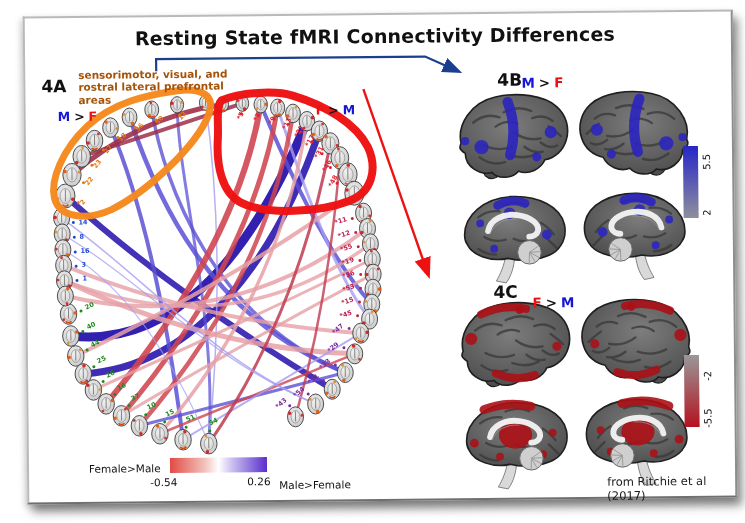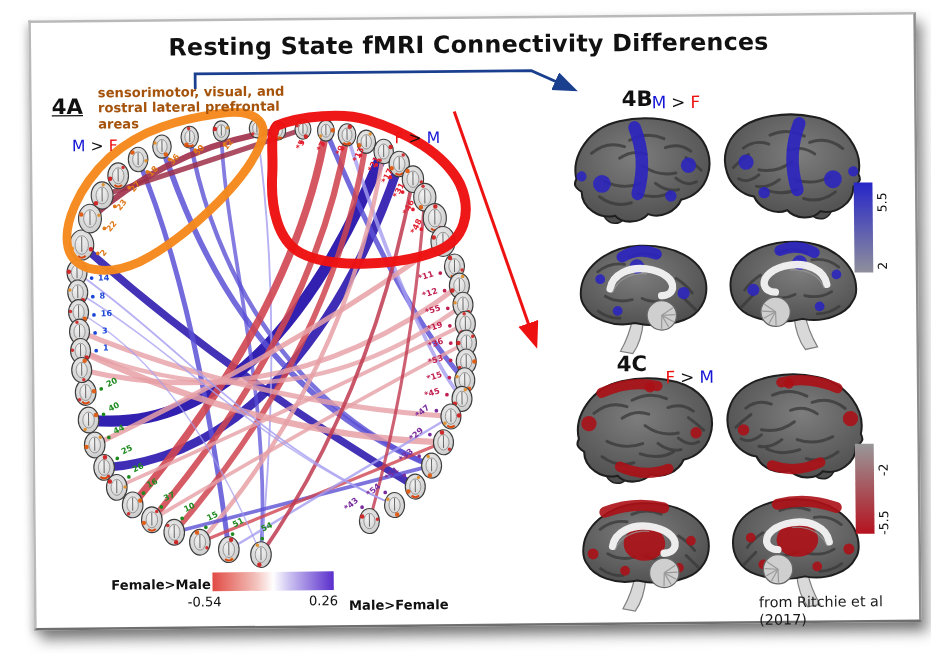--- a/index.html
+++ b/index.html
@@ -6,23 +6,23 @@
   #stage{position:relative;width:745px;height:523px;background:#ffffff;overflow:hidden;
          font-family:"DejaVu Sans","Liberation Sans",sans-serif;color:#111;}
   #card{position:absolute;left:25px;top:13px;width:706px;height:484px;background:#ffffff;
         border:2px solid #b9b9b9;border-right-color:#8d8d8d;border-bottom-color:#6f6f6f;
         box-shadow:5px 8px 10px rgba(50,50,50,.55), -2px 3px 6px rgba(80,80,80,.25);
         transform:rotate(-0.55deg);transform-origin:50% 50%;}
   .abs{position:absolute;}
   .title{left:60px;top:10px;width:580px;text-align:center;font-size:19px;font-weight:700;letter-spacing:.2px;}
   .plabel{font-size:17px;font-weight:700;}
   .note{font-size:10.5px;font-weight:700;line-height:1.18;}
-  .cmp{font-size:12.5px;font-weight:400;}
+  .cmp{font-size:12.5px;font-weight:700;}
   .cmp span{margin:0 2px;}
-  .legend-label{font-size:10.5px;font-weight:700;}
+  .legend-label{font-size:10.5px;font-weight:400;}
   .legend-value{font-size:10.5px;width:40px;text-align:left;}
   .vlabel{position:absolute;font-size:10px;white-space:nowrap;transform:rotate(-90deg);transform-origin:left top;}
   .cbar{position:absolute;width:15px;}
   .attrib{font-size:11.5px;color:#1a1a1a;}
   svg{position:absolute;left:0;top:0;}
 </style>
 </head>
 <body>
 
 <div id="stage">
@@ -638,21 +638,21 @@
             <line x1="76" y1="64" x2="81.47328152680899" y2="73.54165548153419" stroke="#9a9a9a" stroke-width="1"></line>
             <line x1="76" y1="64" x2="75.67880525468583" y2="74.99530963345656" stroke="#9a9a9a" stroke-width="1"></line>
           </g>
           <path d="M34,42 C36,30 50,24 64,26 C78,28 86,35 85,42 C84,46 80,48 76,48" fill="none" stroke="#f2f2f2" stroke-width="6" stroke-linecap="round" opacity="0.97"></path>
           <path d="M36,45 C40,34 52,29 64,30" fill="none" stroke="#999" stroke-width="1" opacity="0.8"></path>
         </g>
       </svg>
 
     <div class="abs title">Resting State fMRI Connectivity Differences</div>
 
-    <div class="abs plabel" style="left:16px;top:58px;text-decoration:underline;">4A</div>
+    <div class="abs plabel" style="left:16px;top:58px;">4A</div>
     <div class="abs note" id="orangeNote" style="left: 53px; top: 51px; width: 160px; color: rgb(165, 83, 11);">sensorimotor, visual, and rostral lateral prefrontal areas</div>
 
     <div class="abs cmp" style="left:30px;top:91px;">
       <span class="mL" style="color: rgb(22, 22, 214);">M</span><span>&gt;</span><span class="fL" style="color: rgb(238, 17, 17);">F</span>
     </div>
     <div class="abs cmp" style="left:288px;top:87px;">
       <span class="fL" style="color: rgb(238, 17, 17);">F</span><span>&gt;</span><span class="mL" style="color: rgb(22, 22, 214);">M</span>
     </div>
 
     <div class="abs plabel" style="left:472px;top:56px;">4B</div>

